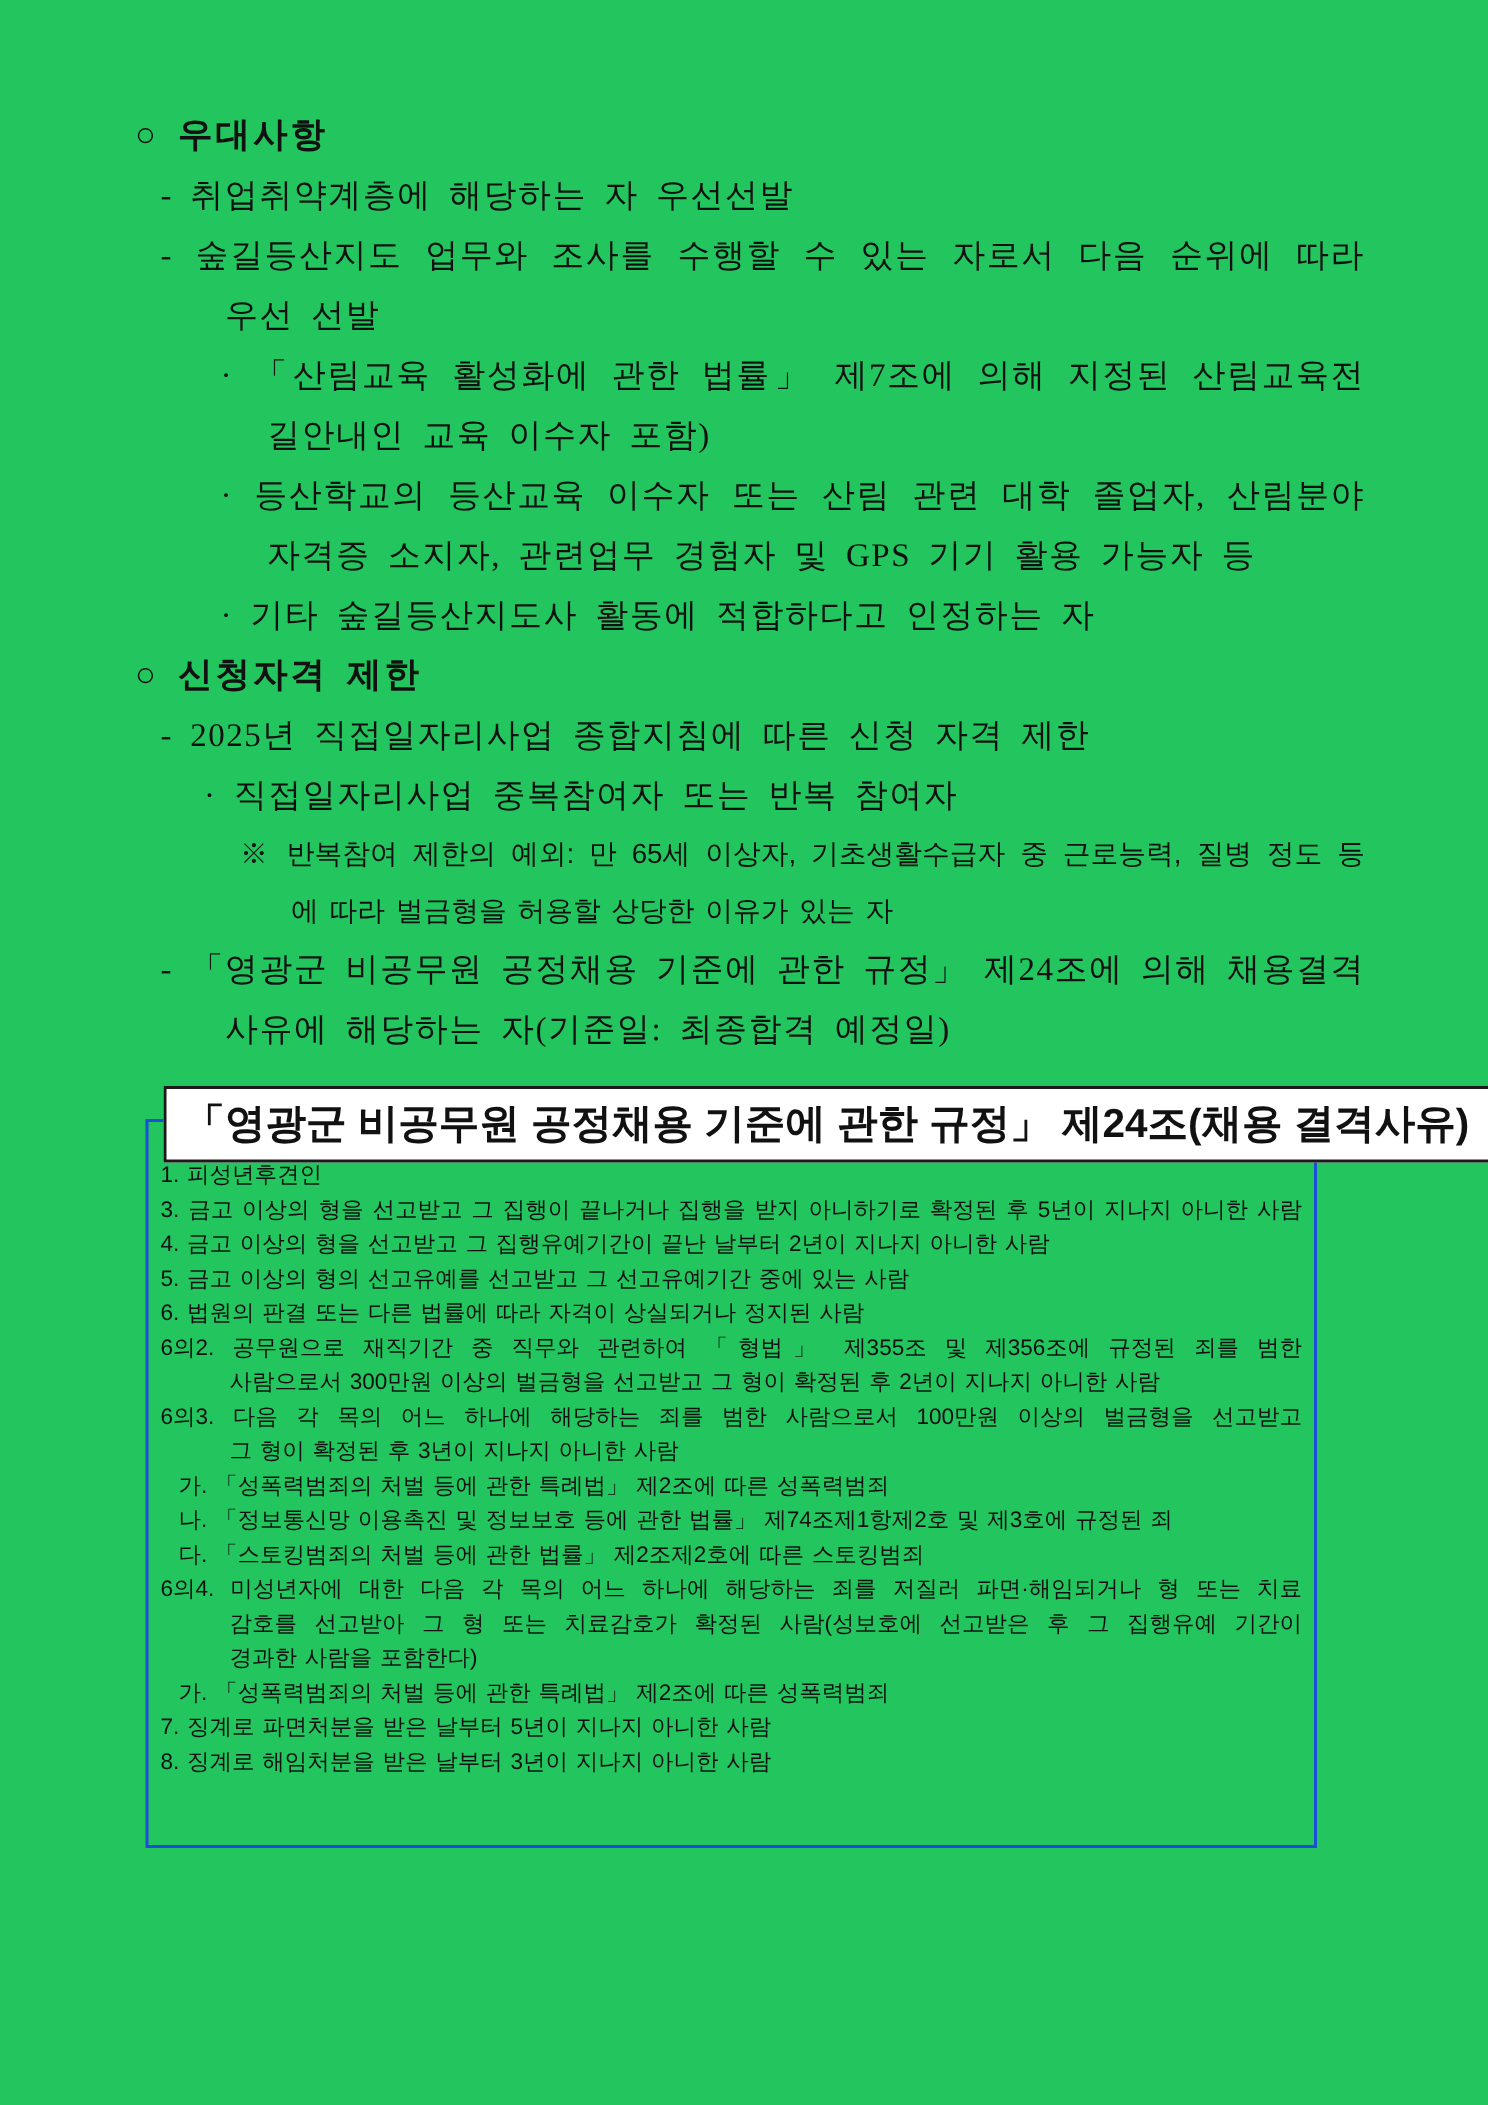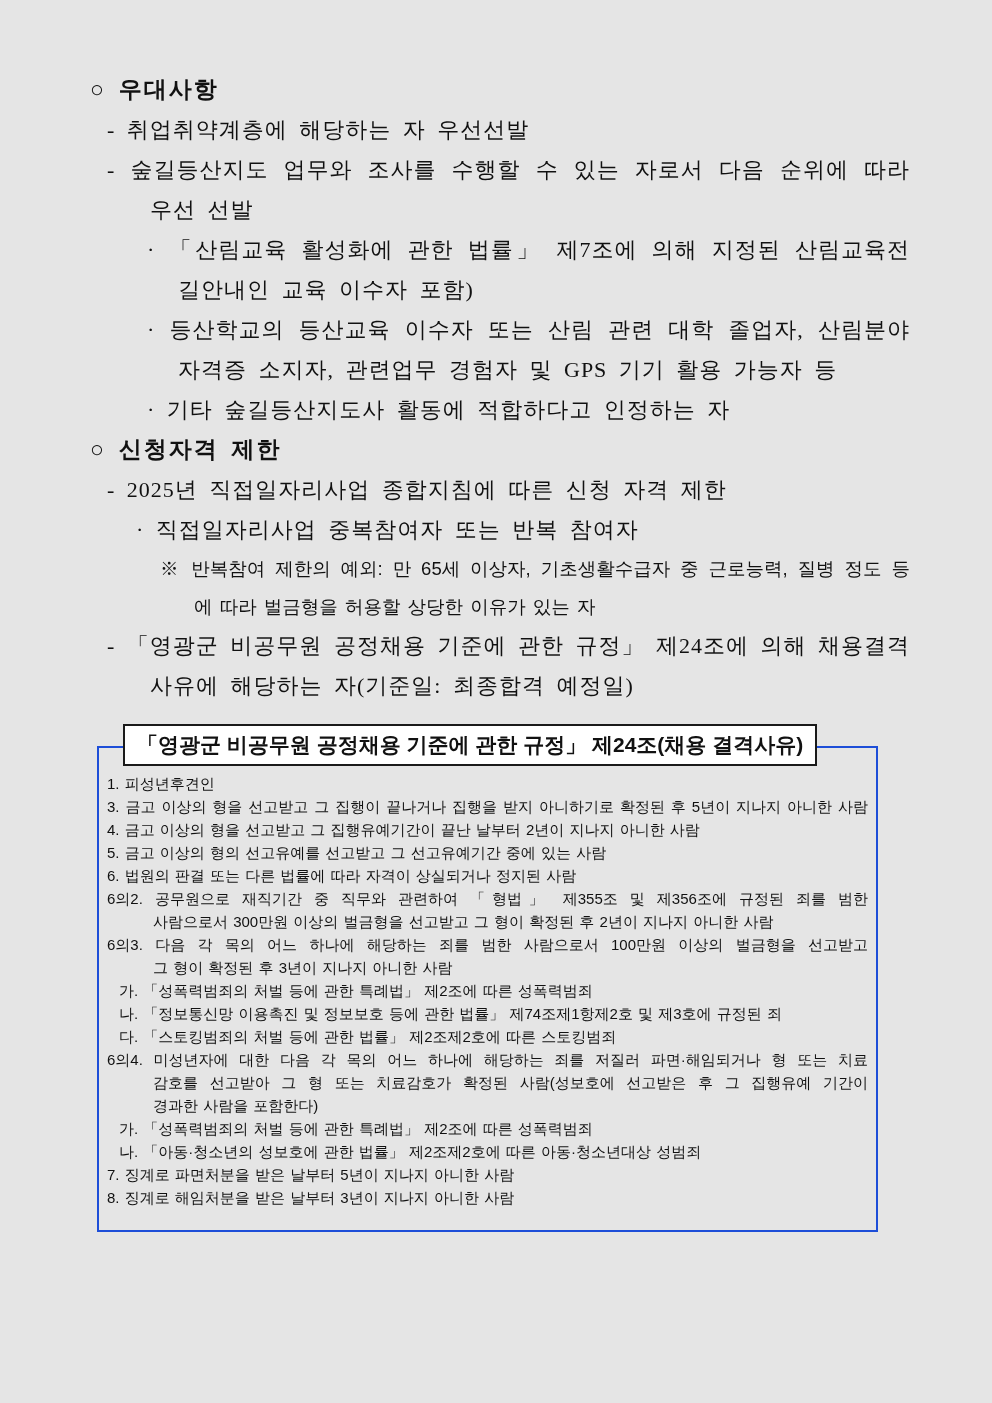--- a/index.html
+++ b/index.html
@@ -1,20 +1,20 @@
 <!DOCTYPE html>
 <html><head>
 <meta charset="utf-8">
 <style>
   html,body{margin:0;padding:0;background:#ffffff;}
   .page{
     position:relative;
     box-sizing:border-box;
     width:992px;height:1403px;
-    background:#e5e5e5;
+    background:#22c55e;
     color:#111111;
     padding:70px 82px 0 90px;
     font-family:"Liberation Serif",serif;
     overflow:hidden;
   }
   
   .bline{
     height:40px;line-height:40px;
     font-size:22px;letter-spacing:1px;word-spacing:5px;
     white-space:nowrap;overflow:hidden;
@@ -29,26 +29,26 @@
     height:38px;line-height:38px;
     font-size:18.5px;letter-spacing:0;word-spacing:2px;
     font-family:"Liberation Sans",sans-serif;
     padding-left:70px;
   }
   .notec{padding-left:104px;}
   .j{text-align:justify;text-align-last:justify;}
   
   .boxwrap{position:relative;margin-top:40px;margin-left:7px;width:781px;}
   .dqtitle{
-    position:absolute;top:-22px;left:26px;
+    position:absolute;top:-22px;left:12px;
     background:#ffffff;
     border:2px solid #1a1a1a;
     padding:4px 12px;
     font-family:"Liberation Sans",sans-serif;
-    font-weight:bold;font-size:21px;line-height:1.45;
+    font-weight:bold;font-size:27px;line-height:1.45;
     white-space:nowrap;
   }
   .dqbox{
     box-sizing:border-box;
     width:781px;height:486px;
     border:2px solid #1d4ed8;
     padding:24px 8px 0 8px;
     font-family:"Liberation Sans",sans-serif;
   }
   .xline{
@@ -94,19 +94,18 @@
       <div class="xline bc">사람으로서 300만원 이상의 벌금형을 선고받고 그 형이 확정된 후 2년이 지나지 아니한 사람</div>
       <div class="xline j">6의3. 다음 각 목의 어느 하나에 해당하는 죄를 범한 사람으로서 100만원 이상의 벌금형을 선고받고</div>
       <div class="xline bc">그 형이 확정된 후 3년이 지나지 아니한 사람</div>
       <div class="xline bs">가. 「성폭력범죄의 처벌 등에 관한 특례법」 제2조에 따른 성폭력범죄</div>
       <div class="xline bs">나. 「정보통신망 이용촉진 및 정보보호 등에 관한 법률」 제74조제1항제2호 및 제3호에 규정된 죄</div>
       <div class="xline bs">다. 「스토킹범죄의 처벌 등에 관한 법률」 제2조제2호에 따른 스토킹범죄</div>
       <div class="xline j">6의4. 미성년자에 대한 다음 각 목의 어느 하나에 해당하는 죄를 저질러 파면·해임되거나 형 또는 치료</div>
       <div class="xline bc j">감호를 선고받아 그 형 또는 치료감호가 확정된 사람(성보호에 선고받은 후 그 집행유예 기간이</div>
       <div class="xline bc">경과한 사람을 포함한다)</div>
       <div class="xline bs">가. 「성폭력범죄의 처벌 등에 관한 특례법」 제2조에 따른 성폭력범죄</div>
-      <div class="xline bs">나. 「아동·청소년의 성보호에 관한 법률」 제2조제2호에 따른 아동·청소년대상 성범죄</div>
       <div class="xline">7. 징계로 파면처분을 받은 날부터 5년이 지나지 아니한 사람</div>
       <div class="xline">8. 징계로 해임처분을 받은 날부터 3년이 지나지 아니한 사람</div>
     </div>
   </div>
 
 </div>
 
 </body></html>

